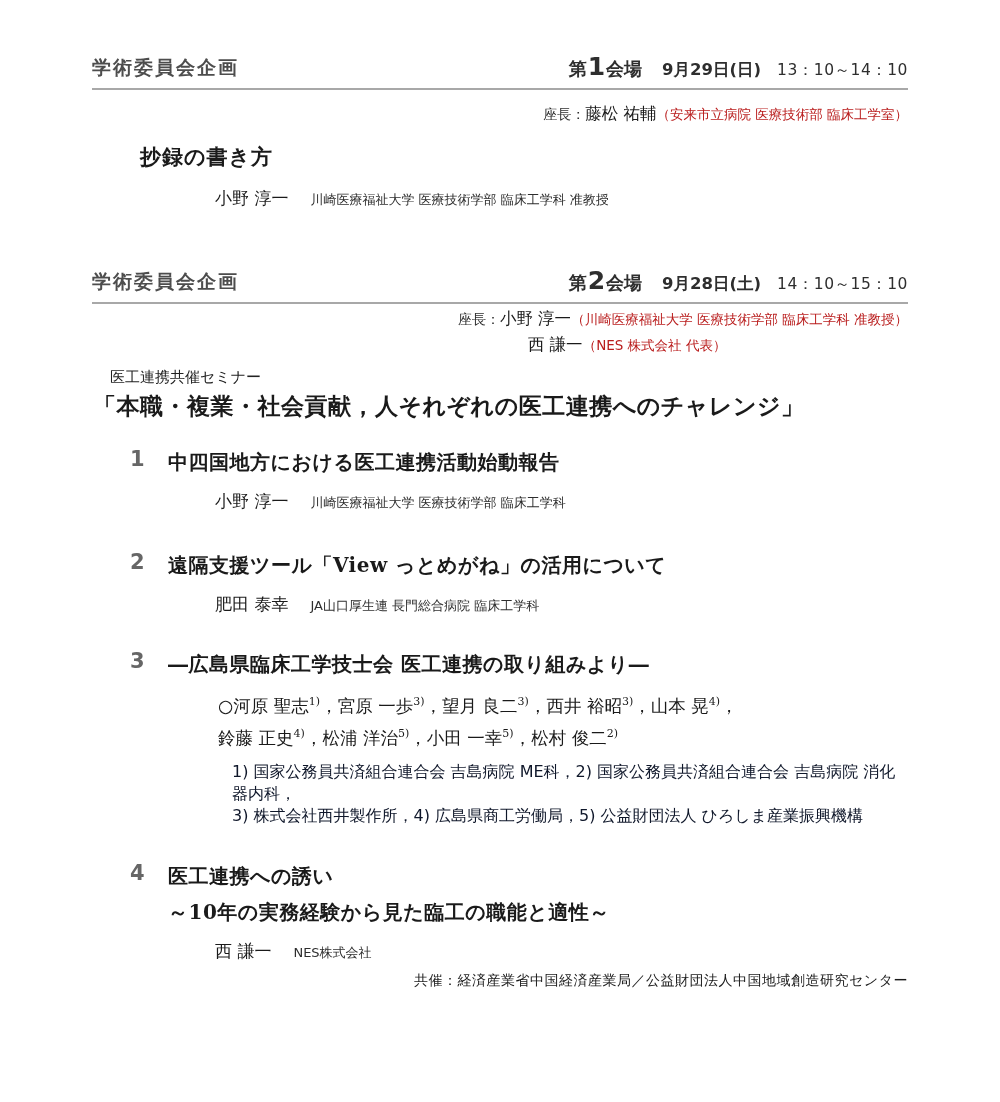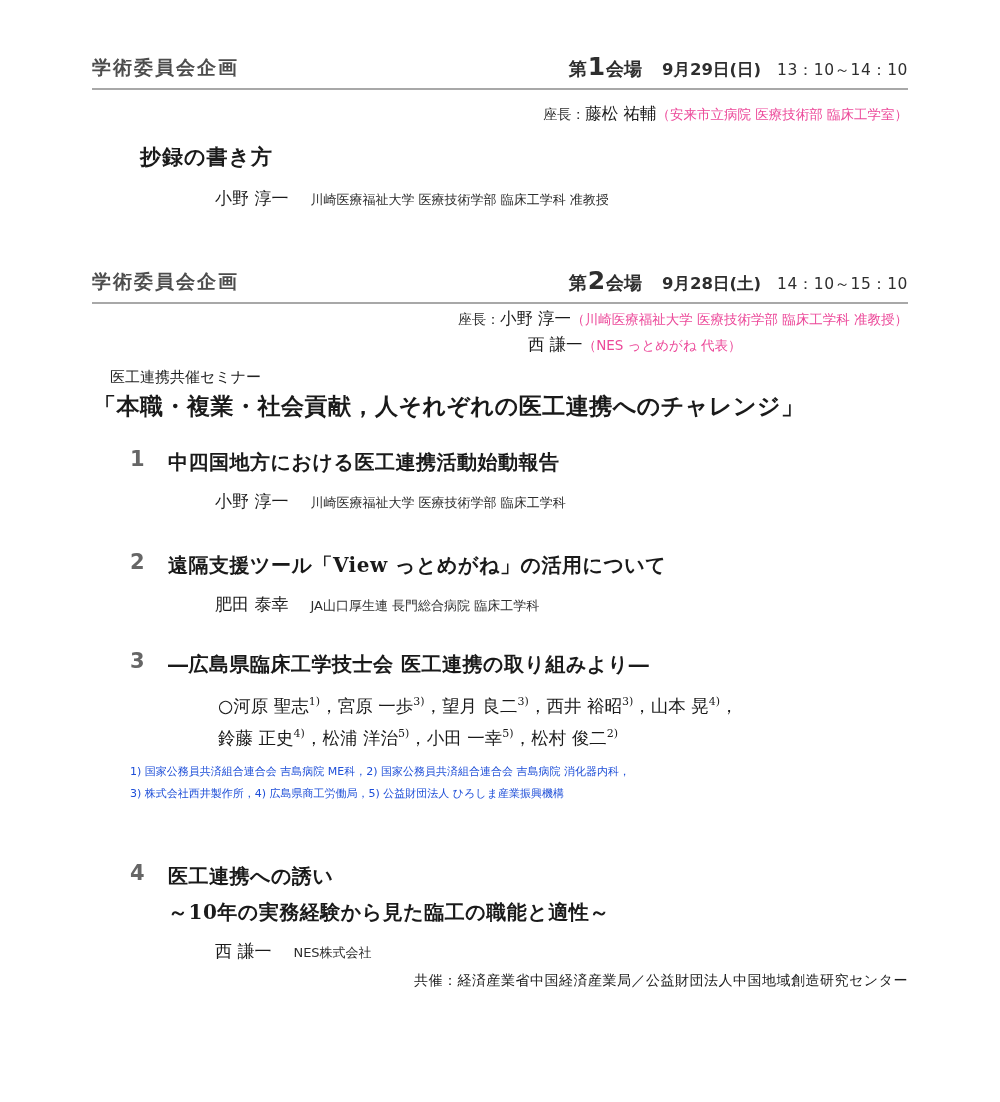--- a/index.html
+++ b/index.html
@@ -28,21 +28,21 @@
   .venue-num { font-size:25px; font-weight:bold; line-height:1; padding:0 1px; }
   .venue-date { font-size:16.5px; font-weight:bold; margin-left:20px; }
   .venue-time { font-size:15.5px; font-weight:normal; margin-left:16px; letter-spacing:0.5px; }
 
   
   .chair-block { position:absolute; right:92px; text-align:left; white-space:nowrap; line-height:25px; }
   .cb1 { top:101px; }
   .cb2 { top:306px; }
   .chair-label { font-family:"DejaVu Sans","Liberation Sans",sans-serif; font-size:14px; color:#2e2e2e; }
   .chair-name { font-size:16.5px; color:#1a1a1a; }
-  .chair-affil { font-family:"DejaVu Sans","Liberation Sans",sans-serif; font-size:13.5px; color:#ec4899; }
+  .chair-affil { font-family:"DejaVu Sans","Liberation Sans",sans-serif; font-size:13.5px; color:#b91c1c; }
   .chair-line2 { padding-left:70px; }
 
   
   .s1-title { position:absolute; top:143px; left:140px; font-size:21px; font-weight:bold; letter-spacing:1px;font-family:Liberation Mono, monospace; }
   .speaker { white-space:nowrap; }
   .speaker-name { font-size:17px; color:#1a1a1a; }
   .speaker-affil { font-family:"DejaVu Sans","Liberation Sans",sans-serif; font-size:13px; color:#2e2e2e; margin-left:22px; }
   .s1-speaker { position:absolute; top:187px; left:215px; }
 
   
@@ -59,21 +59,21 @@
     width:38px; flex-shrink:0; padding-top:3px;
     font-family:"DejaVu Sans","Liberation Sans",sans-serif;
     font-weight:bold; font-size:21px; color:#666666;
   }
   .item-title { font-size:20px; font-weight:bold; line-height:36px; letter-spacing:0.5px; }
   .title-line2:empty { display:none; }
   .item-speaker { margin-left:85px; margin-top:10px; }
 
   .authors { margin-left:88px; margin-top:8px; font-size:17.5px; line-height:32px; color:#1a1a1a; }
   .authors sup { font-size:11px; vertical-align:7px; line-height:0; }
-  .affil-notes { margin-top:7px; font-family:"DejaVu Sans","Liberation Sans",sans-serif; font-size:11px; line-height:22px; color:#1d4ed8; }
+  .affil-notes { margin-left:102px; margin-top:7px; font-family:"DejaVu Sans","Liberation Sans",sans-serif; font-size:16px; line-height:22px; color:#0f172a; }
 
   .footer {
     position:absolute; top:972px; right:92px;
     font-family:"DejaVu Sans","Liberation Sans",sans-serif;
     font-size:14px; font-weight:400; color:#1a1a1a; letter-spacing:0.5px;
   }
 </style>
 </head>
 <body>
 
@@ -111,21 +111,21 @@
       <span class="venue-date">9月28日(土)</span>
       <span class="venue-time">14：10～15：10</span>
     </span>
   </div>
 
   <div class="chair-block cb2">
     <div>
       <span class="chair-label">座長：</span><span class="chair-name">小野 淳一</span><span class="chair-affil">（川崎医療福祉大学 医療技術学部 臨床工学科 准教授）</span>
     </div>
     <div class="chair-line2">
-      <span class="chair-name">西 謙一</span><span class="chair-affil">（NES っとめがね 代表）</span>
+      <span class="chair-name">西 謙一</span><span class="chair-affil">（NES 株式会社 代表）</span>
     </div>
   </div>
 
   <div class="seminar-label">医工連携共催セミナー</div>
   <div class="seminar-title">「本職・複業・社会貢献，人それぞれの医工連携へのチャレンジ」</div>
 
   <div class="item it1">
     <div class="item-head">
       <span class="item-number">1</span>
       <span class="item-title">

